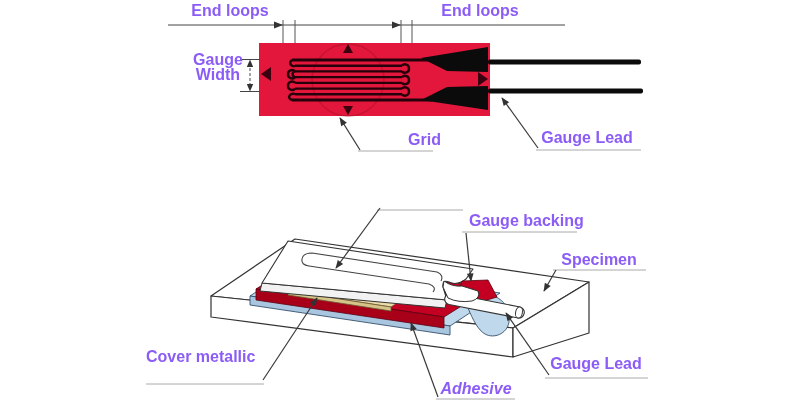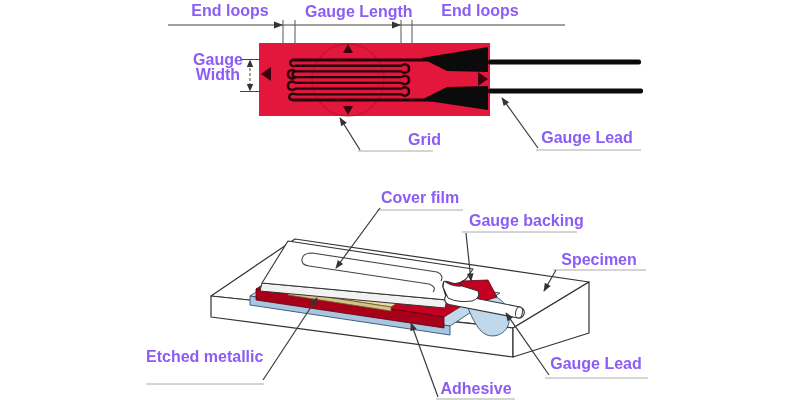--- a/index.html
+++ b/index.html
@@ -133,28 +133,26 @@
       <line x1="466" y1="233" x2="471" y2="281" marker-end="url(#arr)"></line>
       <line x1="556" y1="270" x2="544" y2="291" marker-end="url(#arr)"></line>
       <line x1="263" y1="380" x2="317" y2="298" marker-end="url(#arr)"></line>
       <line x1="438" y1="397" x2="411" y2="323" marker-end="url(#arr)"></line>
       <line x1="549" y1="375" x2="506" y2="313" marker-end="url(#arr)"></line>
     </g>
   </g>
 </svg>
 
 <div class="lbl center" style="left:180px;top:3px;width:100px;">End loops</div>
-<div class="lbl center" style="left:305px;top:4px;width:100px;">Gauge Length</div>
 <div class="lbl center" style="left:430px;top:3px;width:100px;">End loops</div>
 <div class="lbl right wrap" style="left:190px;top:52px;width:56px;">Gauge Width</div>
 <div class="lbl center" style="left:361px;top:132px;width:80px;text-align:right;">Grid</div>
 <div class="lbl center" style="left:537px;top:130px;width:100px;">Gauge Lead</div>
 
-<div class="lbl center" style="left:370px;top:190px;width:100px;">Cover film</div>
 <div class="lbl center" style="left:469px;top:213px;width:100px;text-align:right;">Gauge backing</div>
 <div class="lbl center" style="left:549px;top:252px;width:100px;">Specimen</div>
 <div class="lbl" style="left:146px;top:349px;">
-  <div>Etched metallic</div>
+  <div>Cover metallic</div>
 </div>
-<div class="lbl center" style="left:426px;top:381px;width:100px;">Adhesive</div>
+<div class="lbl center" style="left:426px;top:381px;width:100px;font-style:italic;">Adhesive</div>
 <div class="lbl center" style="left:546px;top:356px;width:100px;">Gauge Lead</div>
 
 </div>
 
 </body></html>

